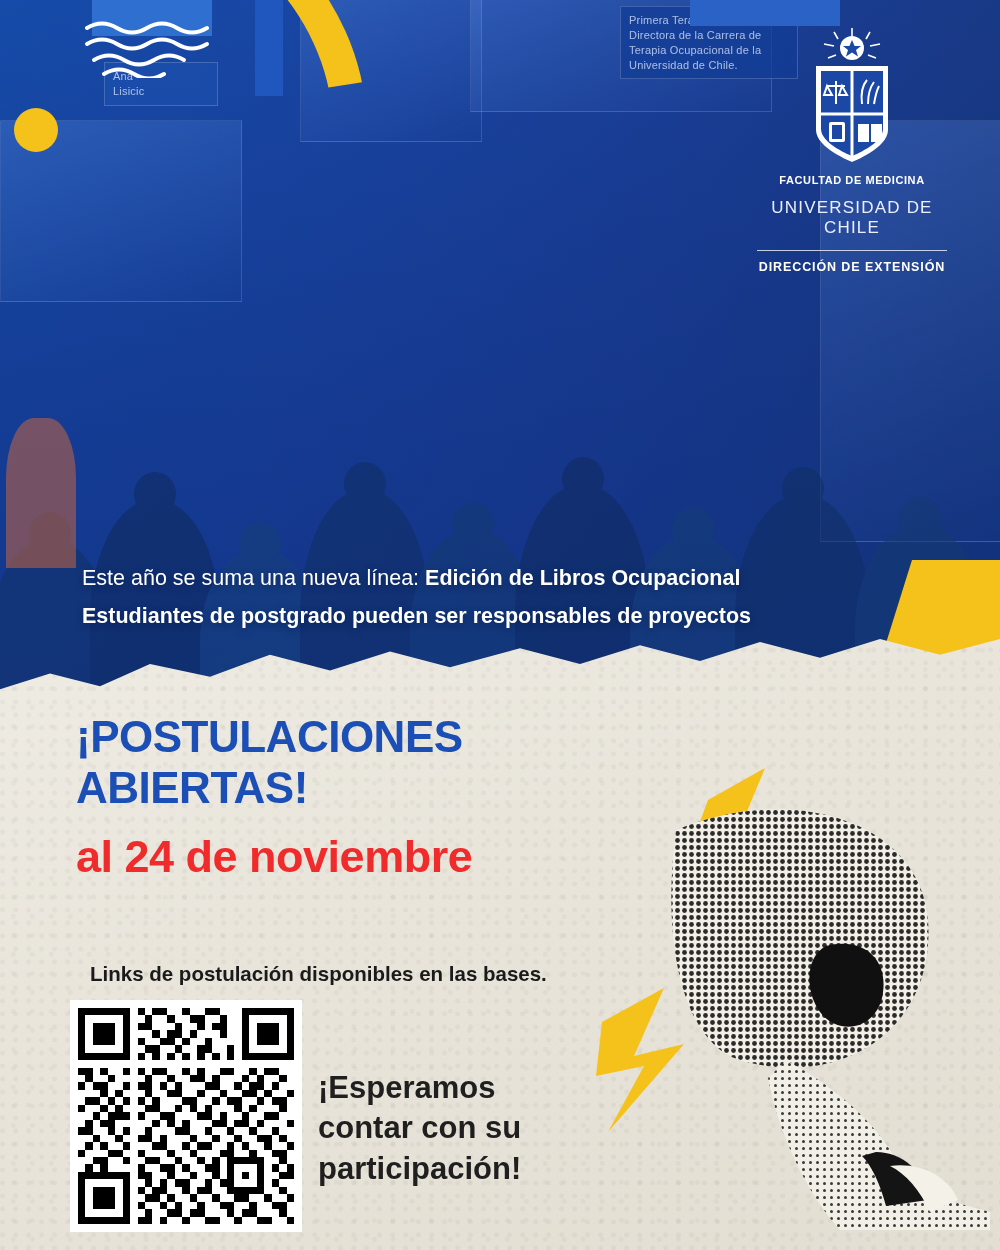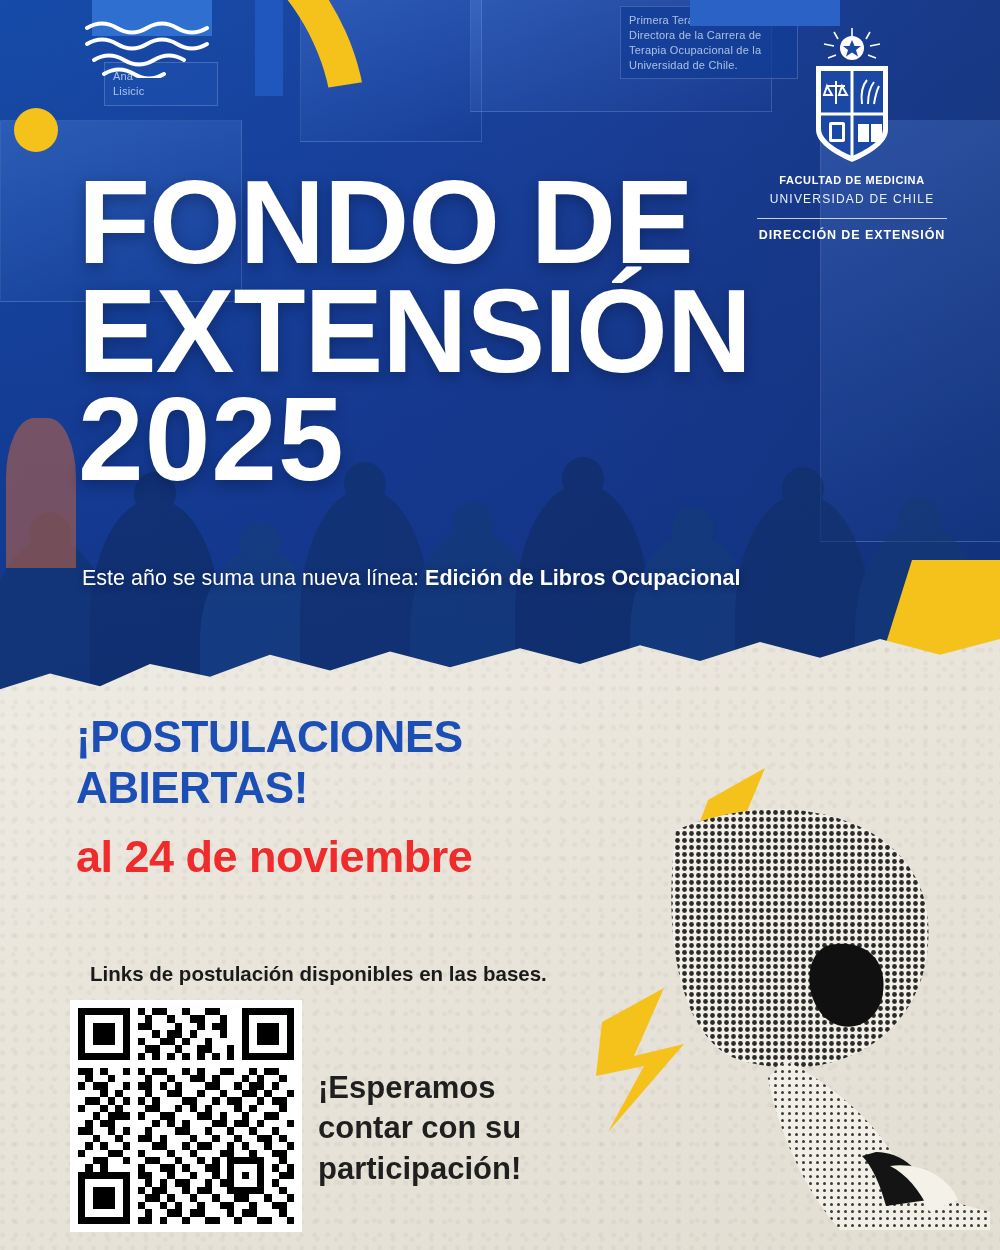--- a/index.html
+++ b/index.html
@@ -151,23 +151,23 @@
     width: 112px; height: 140px;
     margin: 0 auto 8px auto;
     position: relative;
   }
   .logo-title {
     font-size: 11px;
     font-weight: 700;
     letter-spacing: .6px;
   }
   .logo-sub {
-    font-size: 12px;
+    font-size: 17px;
     letter-spacing: 1.2px;
-    margin-top: 6px;
+    margin-top: 12px;
     color: #eaf0ff;
   }
   .logo-rule {
     width: 190px; height: 1px;
     background: rgba(255,255,255,0.75);
     margin: 12px auto 9px auto;
   }
   .logo-dir {
     font-size: 12.5px;
     font-weight: 700;
@@ -371,29 +371,27 @@
           <path d="M74 98 v18" stroke="#1b47a5" stroke-width="2"></path>
         </g>
       </svg>
     </div>
     <div class="logo-title">FACULTAD DE MEDICINA</div>
     <div class="logo-sub">UNIVERSIDAD DE CHILE</div>
     <div class="logo-rule"></div>
     <div class="logo-dir">DIRECCIÓN DE EXTENSIÓN</div>
   </div>
 
-  <div class="headline">
-    <div>FONDO DE</div>
-    <div>EXTENSIÓN</div>
-    <div class="l3">2025</div>
-  </div>
 
   <div class="subline">
     <div>
       <span>Este año se suma una nueva línea: </span><b>Edición de Libros Ocupacional</b>
+    </div>
+    <div>
+      <b>Estudiantes de postgrado pueden ser responsables de proyectos</b>
     </div>
   </div>
 
   <div class="yellow-arrow"></div>
   <div class="paper-right-cut"></div>
 
   <div class="paper"></div>
 
   <div class="mega">
     <svg viewBox="0 0 400 470" width="400" height="470">

